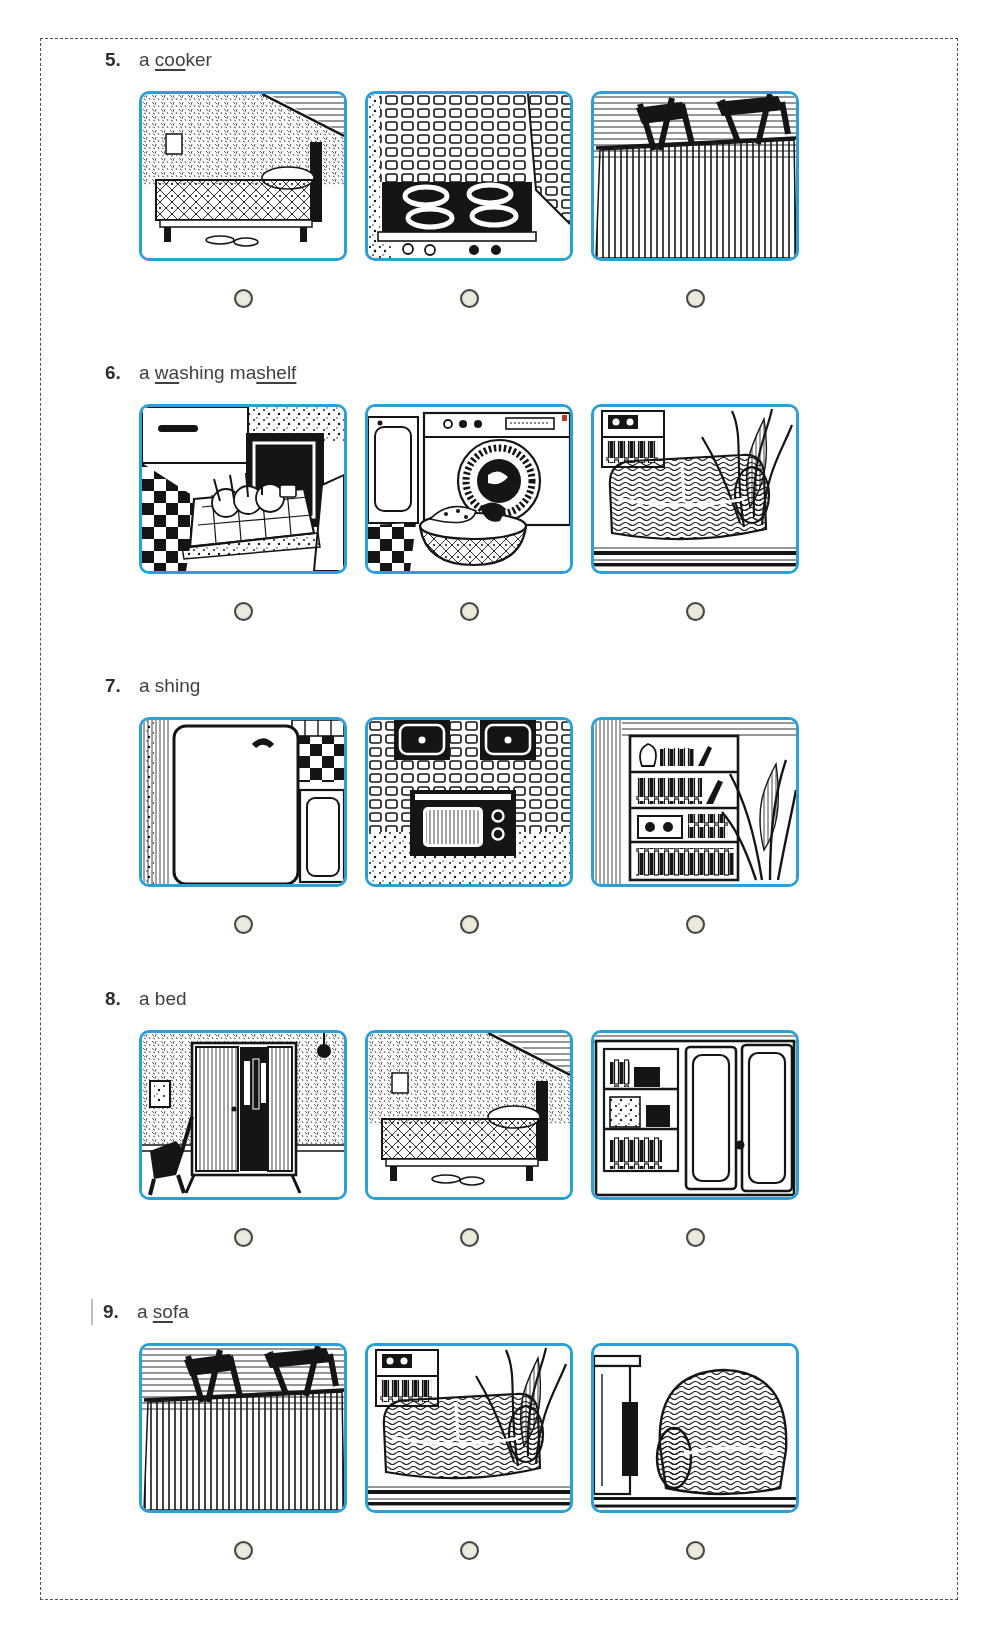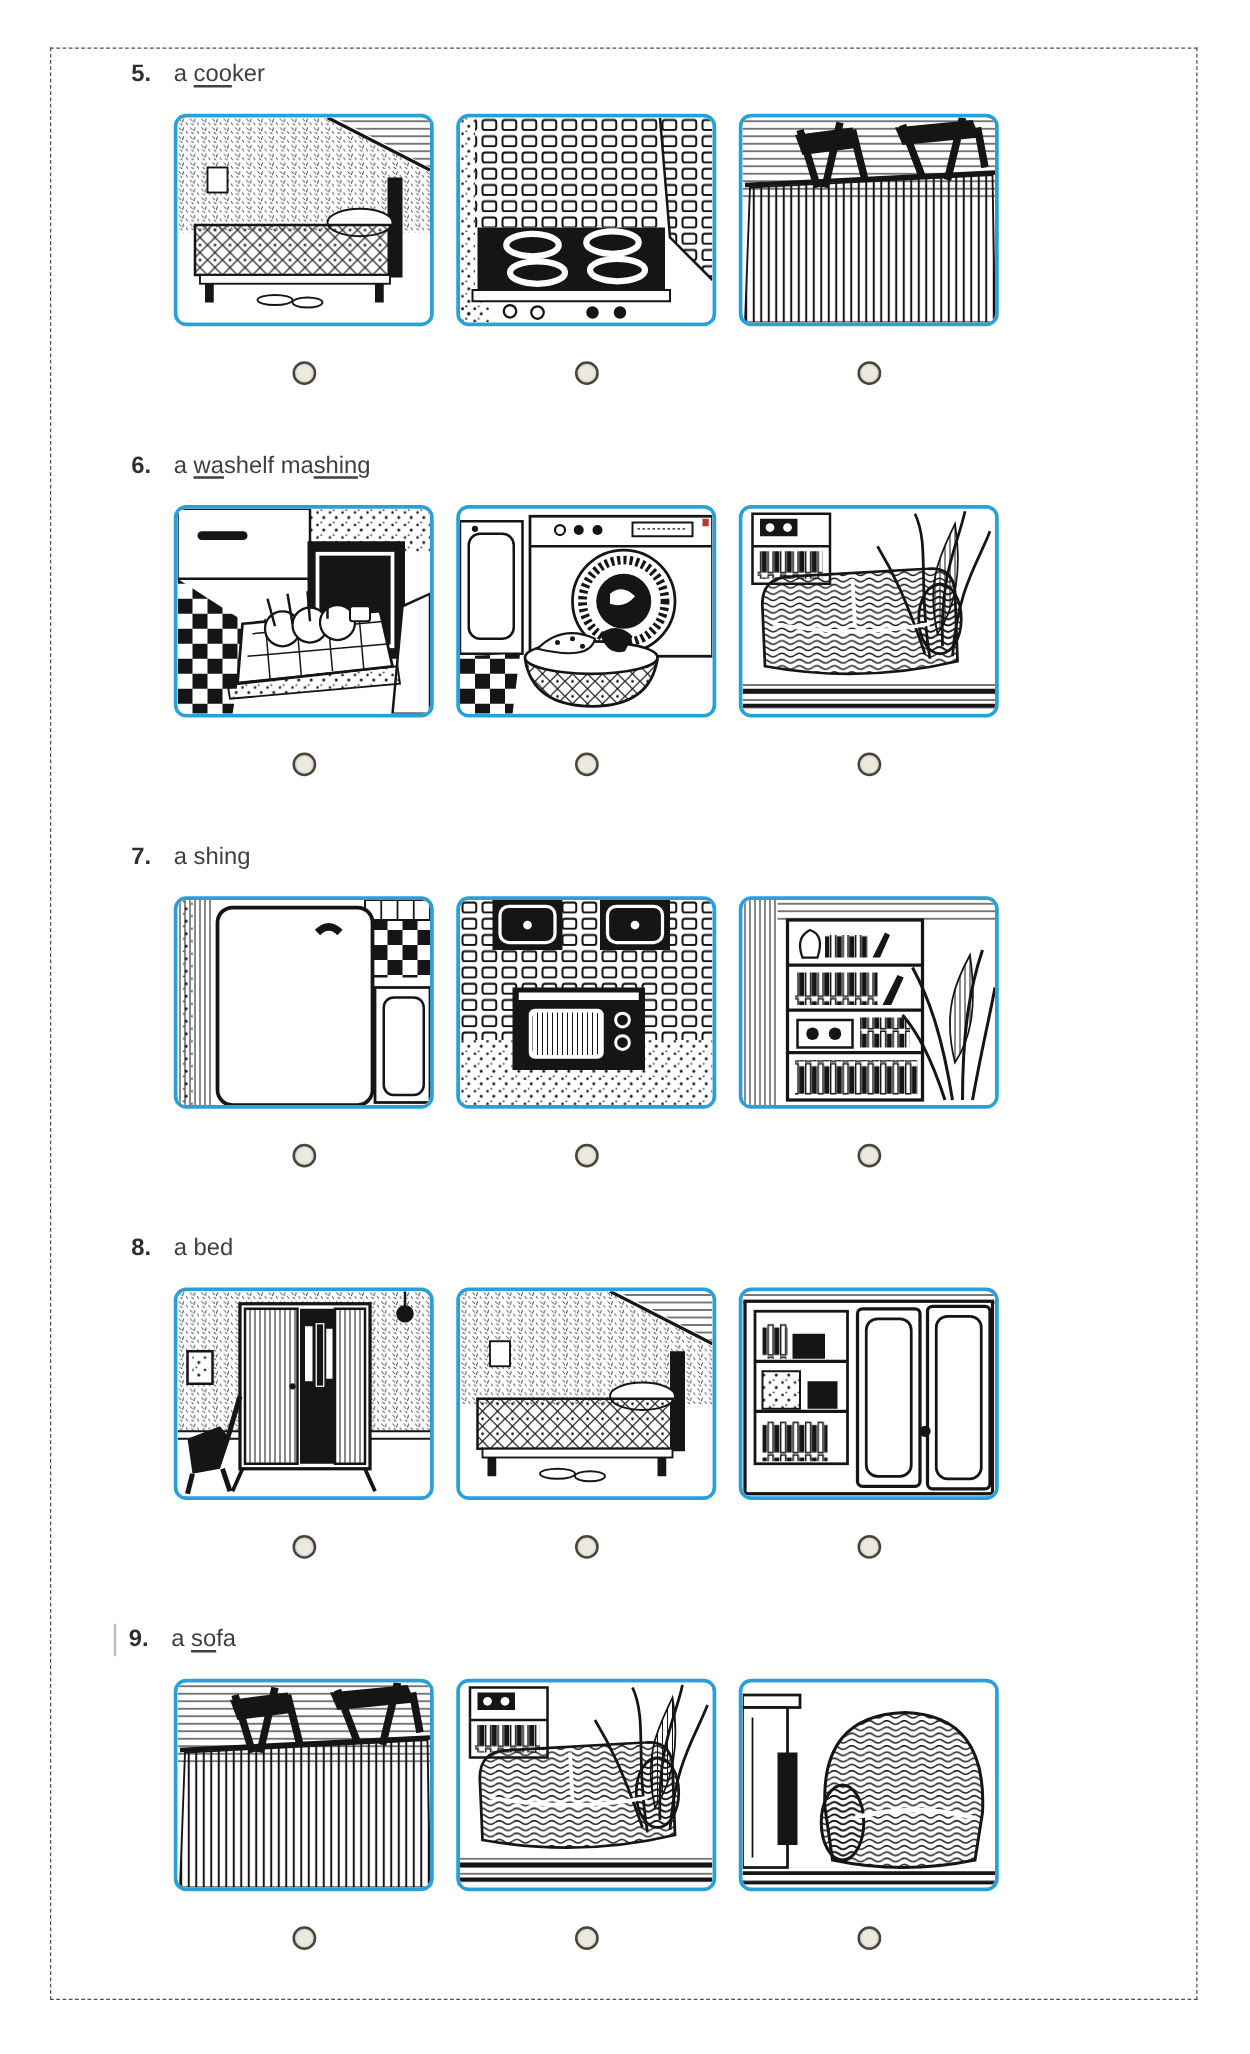--- a/index.html
+++ b/index.html
@@ -157,21 +157,21 @@
           </div>
           <div class="radio-cell">
             <span class="radio"></span>
           </div>
         </div>
   </section>
       <section class="question">
     <div class="q-head">
 
       <span class="q-num">6.</span>
-      <span class="q-label"><span>a </span><span class="u">wa</span><span>shelf ma</span><span class="u">shing</span></span>
+      <span class="q-label"><span>a </span><span class="u">wa</span><span>shing ma</span><span class="u">shelf</span></span>
     </div>
     <div class="q-images">
           <figure class="opt" title="dishwasher with dish rack">
             <svg viewBox="0 0 202 164" preserveAspectRatio="none">
   <rect width="202" height="164" fill="#fff"></rect>
   <rect x="0" y="0" width="106" height="56" fill="#fff" stroke="#151515" stroke-width="2"></rect>
   <rect x="16" y="18" width="40" height="7" rx="3.5" fill="#151515"></rect>
   <polygon points="106,0 202,0 202,36 106,26" fill="url(#pspeck)"></polygon>
   <rect x="104" y="26" width="78" height="94" fill="#151515"></rect>
   <rect x="112" y="36" width="60" height="74" fill="none" stroke="#fff" stroke-width="3"></rect>

